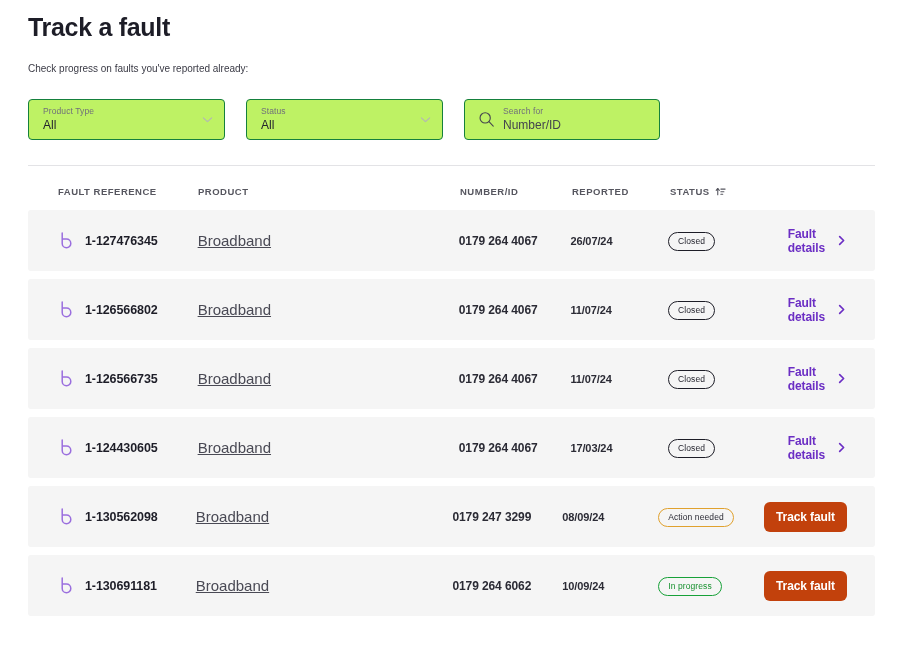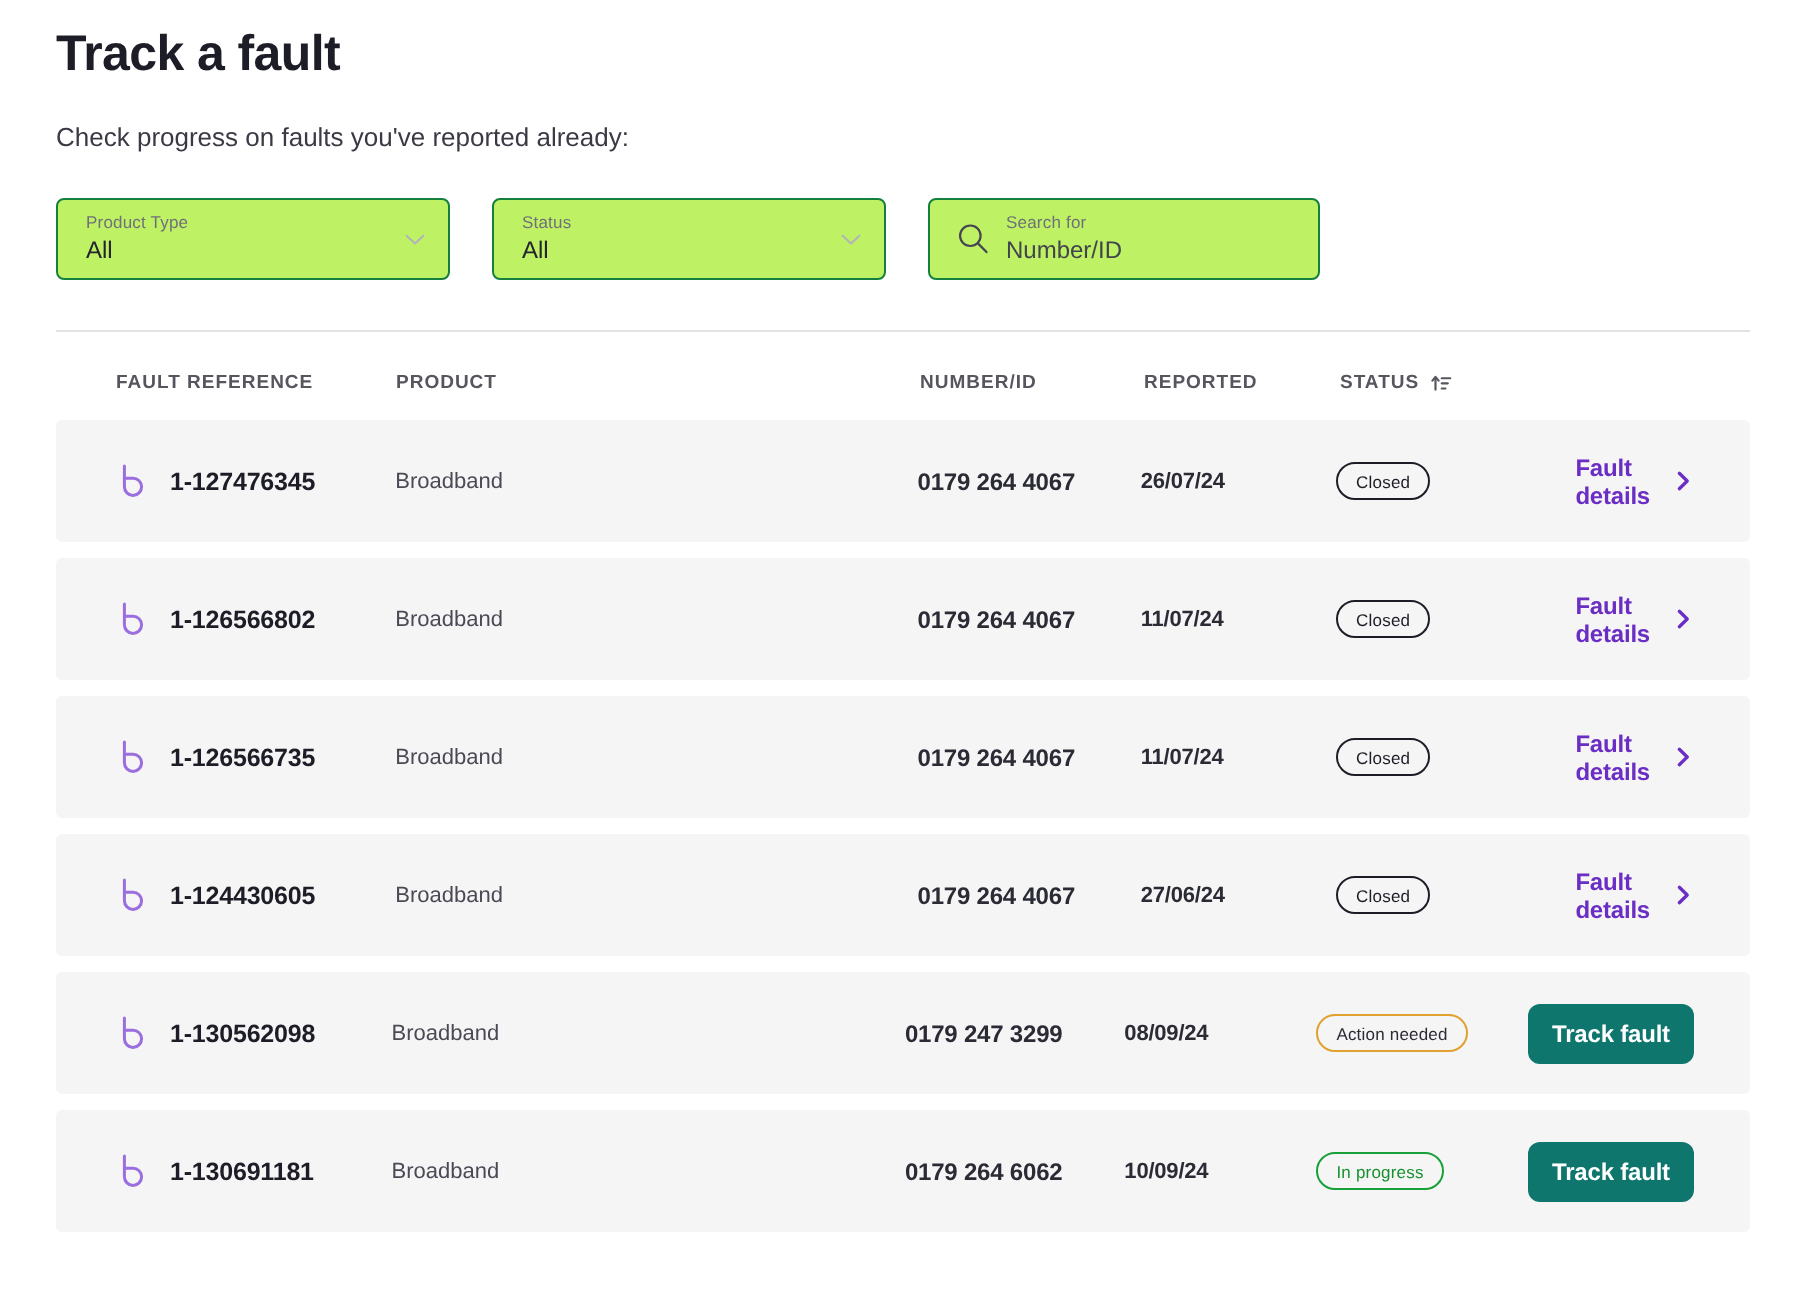--- a/index.html
+++ b/index.html
@@ -21,21 +21,21 @@
   .page-title {
     font-size: 25px;
     font-weight: 700;
     letter-spacing: -0.3px;
     color: #1d1d27;
     margin: 10px 0 0 0;
     line-height: 34px;
   }
 
   .subtitle {
-    font-size: 13px;
+    font-size: 10px;
     color: #3a3a45;
     margin-top: 16px;
     line-height: 18px;
   }
 
   
   .filters {
     display: flex;
     align-items: flex-start;
     gap: 21px;
@@ -149,22 +149,23 @@
   }
   .product-icon {
     width: 18px;
     height: 20px;
     flex: none;
     margin-right: 9px;
   }
   .product-icon svg { display: block; }
 
   .cell-product {
-    font-size: 11px;
+    font-size: 15px;
     color: #4a4a55;
+    text-decoration: underline;
   }
   .cell-number {
     font-size: 12px;
     font-weight: 700;
     color: #2b2b35;
     letter-spacing: -0.1px;
   }
   .cell-reported {
     font-size: 11px;
     font-weight: 700;
@@ -207,21 +208,21 @@
   .details-chevron svg { display: block; }
 
   .track-button {
     display: inline-flex;
     align-items: center;
     justify-content: center;
     width: 83px;
     height: 30px;
     border: none;
     border-radius: 6px;
-    background: #0f766e;
+    background: #c2410c;
     color: #ffffff;
     font-family: "Liberation Sans", sans-serif;
     font-size: 12px;
     font-weight: 700;
     letter-spacing: -0.1px;
     cursor: pointer;
   }
 </style>
 </head>
 <body>
@@ -382,21 +383,21 @@
     <div class="col-ref cell-ref">
       <span class="product-icon">
         <svg viewBox="0 0 18 20" width="18" height="20" aria-hidden="true">
           <path d="M4.2 2 L4.2 12.4 A4.3 4.3 0 1 0 8.5 8.1 L4.2 8.1" fill="none" stroke="#9a6ede" stroke-width="1.5" stroke-linecap="round" stroke-linejoin="round"></path>
         </svg>
       </span>
       <span>1-124430605</span>
     </div>
     <div class="col-product cell-product">Broadband</div>
     <div class="col-number cell-number">0179 264 4067</div>
-    <div class="col-reported cell-reported">27/06/24</div>
+    <div class="col-reported cell-reported">17/03/24</div>
     <div class="col-status">
       <span class="badge">Closed</span>
     </div>
     <div class="col-action">
             <span class="details-link">
               <span>Fault details</span>
               <span class="details-chevron">
                 <svg viewBox="0 0 12 12" width="11" height="11" aria-hidden="true">
                   <path d="M4 1.8 L8.3 6 L4 10.2" fill="none" stroke="#6b2ec4" stroke-width="1.8" stroke-linecap="round" stroke-linejoin="round"></path>
                 </svg>

